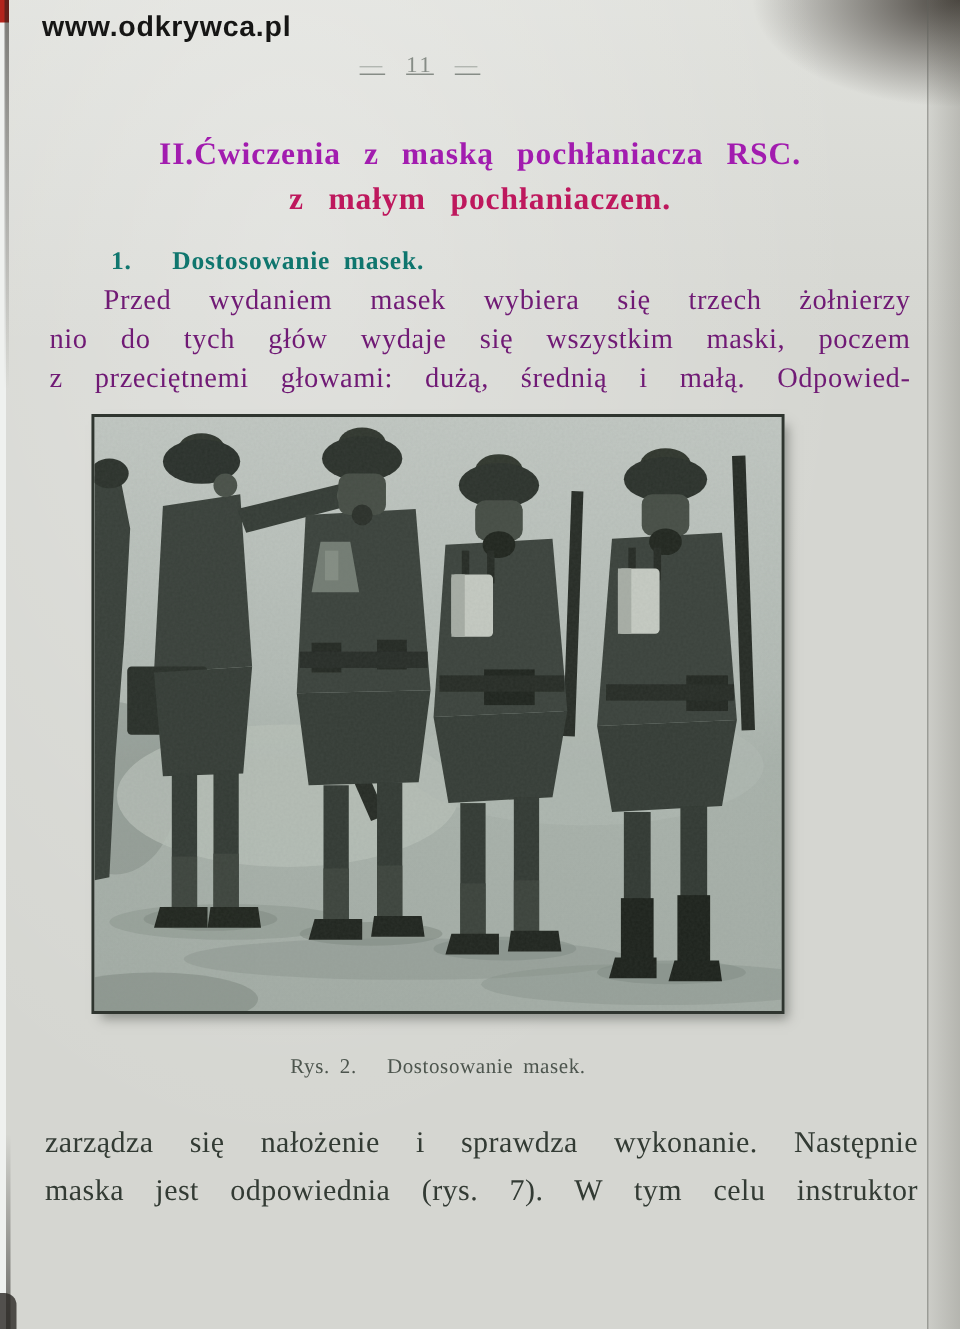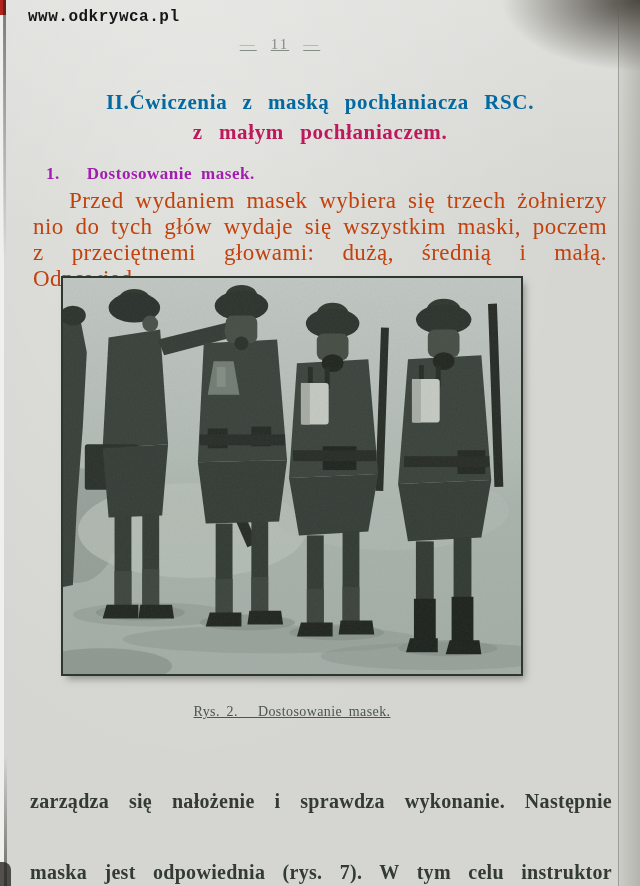--- a/index.html
+++ b/index.html
@@ -25,62 +25,62 @@
     background:linear-gradient(0deg, rgba(32,30,26,.6), rgba(32,30,26,0));}
   .corner-blob-bl{position:absolute;left:0;bottom:0;width:11px;height:24px;background:#2b2824;opacity:.8;border-radius:0 8px 0 0;}
   .corner-shadow-tr{position:absolute;right:0;top:0;width:140px;height:72px;pointer-events:none;
     background:radial-gradient(ellipse at 100% 0%, rgba(28,22,16,.78), rgba(28,22,16,0) 70%);}
   .right-band{position:absolute;left:619px;top:0;width:21px;height:886px;pointer-events:none;
     background:linear-gradient(90deg, rgba(120,118,110,.10), rgba(88,86,78,.26));}
   .right-line{position:absolute;left:618px;top:0;width:1px;height:886px;background:rgba(95,98,92,.5);}
 
   .watermark{
     position:absolute;left:28px;top:8px;
-    font-family:Liberation Mono, monospace;
-    font-size:16px;font-weight:bold;color:#161615;letter-spacing:.5px;text-align:center;
+    font-family:Liberation Sans, sans-serif;
+    font-size:19px;font-weight:bold;color:#161615;letter-spacing:.5px;text-align:center;
   }
   .pagenum{
     position:absolute;left:185px;top:36px;width:190px;text-align:center;
     font-size:15px;color:#868c86;letter-spacing:2px;text-decoration:underline;
   }
   .pagenum .dash{color:#a7aca6;padding:0 14px;}
 
   .heading{position:absolute;left:40px;top:90px;width:560px;text-align:center;}
   .heading-line1{display:flex;justify-content:center;align-items:baseline;
-    font-size:21px;font-weight:bold;color:#0369a1;word-spacing:.45em;letter-spacing:.03em;}
+    font-size:21px;font-weight:bold;color:#a21caf;word-spacing:.45em;letter-spacing:.03em;}
   .heading-line2{margin-top:5px;font-size:21px;font-weight:bold;color:#be185d;word-spacing:.5em;letter-spacing:.03em;}
 
   .section-title{
-    position:absolute;left:46px;top:164px;
-    font-size:17px;font-weight:bold;color:#a21caf;white-space:pre;letter-spacing:.03em;word-spacing:.25em;
+    position:absolute;left:74px;top:164px;
+    font-size:17px;font-weight:bold;color:#0f766e;white-space:pre;letter-spacing:.03em;word-spacing:.25em;
   }
 
   .intro{position:absolute;left:33px;top:188px;width:574px;}
   .intro .tline{
-    font-size:23px;line-height:26px;color:#c2410c;
+    font-size:19px;line-height:26px;color:#701a75;
     text-align:justify;text-align-last:justify;word-spacing:.18em;letter-spacing:.02em;
   }
   .intro .tline.first{text-indent:36px;}
 
   .photo{
     position:absolute;left:61px;top:276px;width:458px;height:396px;
     border:2px solid #2f352f;background:#b6bdb8;
     box-shadow:4px 5px 7px -2px rgba(85,90,83,.55);
   }
   .photo svg{display:block;width:100%;height:100%;}
 
   .fig-caption{
     position:absolute;left:61px;top:704px;width:462px;text-align:center;
-    font-size:14px;color:#4d554e;white-space:pre;letter-spacing:.4px;word-spacing:.2em;text-decoration:underline;
+    font-size:14px;color:#4d554e;white-space:pre;letter-spacing:.4px;word-spacing:.2em;
   }
 
   .closing{position:absolute;left:30px;top:746px;width:582px;}
   .closing .tline{
-    font-size:20px;line-height:32px;font-weight:bold;color:#333b34;
-    text-align:justify;text-align-last:justify;word-spacing:.12em;letter-spacing:.015em;margin-top:39px;
+    font-size:20px;line-height:32px;font-weight:normal;color:#333b34;
+    text-align:justify;text-align-last:justify;word-spacing:.12em;letter-spacing:.015em;
   }
 </style>
 </head>
 <body>
 
 <div class="scan">
 
   <div class="paper-light"></div>
 
   <div class="edge-white"></div>

